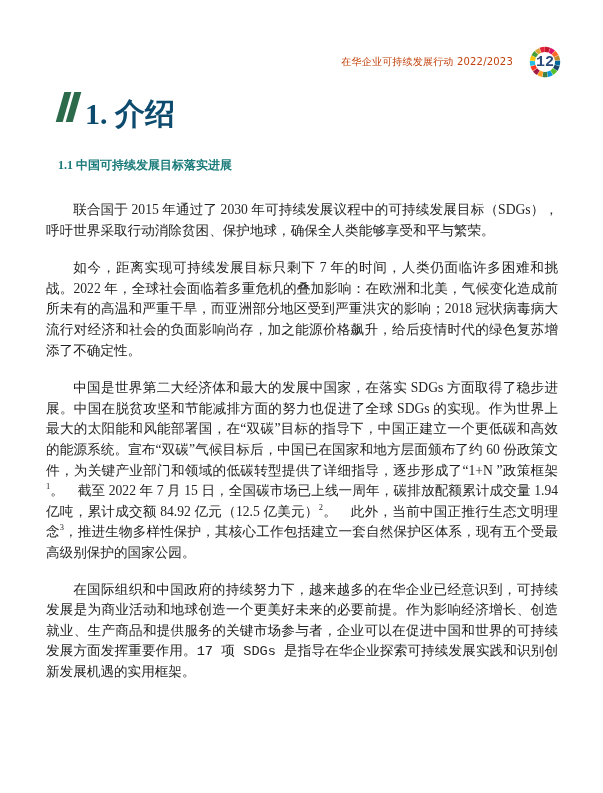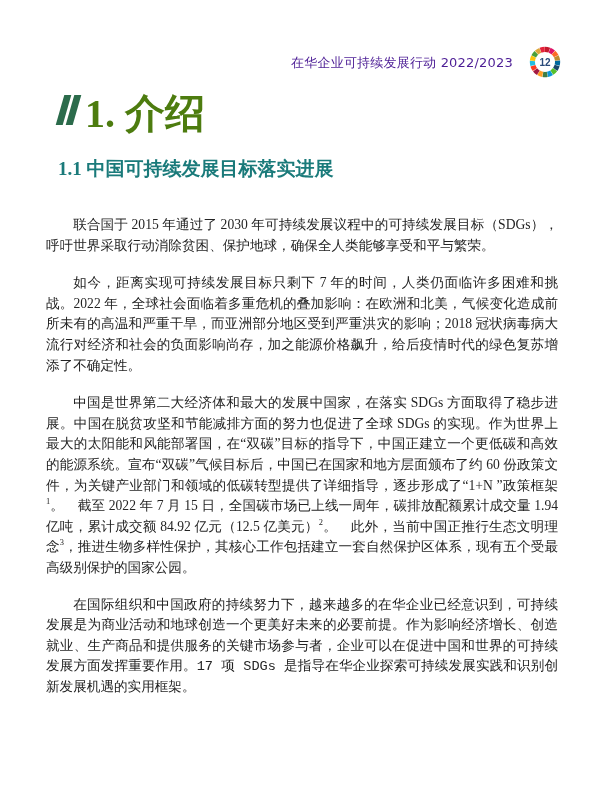--- a/index.html
+++ b/index.html
@@ -20,42 +20,42 @@
   .header {
     position: absolute;
     top: 44px;
     right: 40px;
     display: flex;
     align-items: center;
     gap: 14px;
   }
   .header-title {
     font-family: "DejaVu Sans", "Liberation Sans", sans-serif;
-    font-size: 13px;
-    color: #4c1d95;
+    font-size: 10px;
+    color: #c2410c;
     letter-spacing: 0.2px;
     white-space: nowrap;
     line-height: 1;
   }
   .sdg-logo {
     position: relative;
     width: 36px;
     height: 36px;
     flex: 0 0 36px;
   }
   .sdg-logo svg { display: block; }
   .sdg-number {
     position: absolute;
     left: 0; top: 0;
     width: 36px; height: 36px;
     display: flex;
     align-items: center;
     justify-content: center;
-    font-family: Liberation Sans, sans-serif;
-    font-size: 10px;
+    font-family: Liberation Mono, monospace;
+    font-size: 15px;
     font-weight: 700;
     color: #2a4a7a;
     pointer-events: none;
   }
 
   
   .chapter-title {
     position: absolute;
     left: 60px;
     top: 94px;
@@ -70,49 +70,49 @@
   }
   .slash {
     display: block;
     width: 7px;
     height: 30px;
     background: #2b6b4b;
     transform: skewX(-16deg);
   }
   .chapter-title-text {
     font-family: "Liberation Serif", "DejaVu Serif", serif;
-    font-size: 40px;
+    font-size: 30px;
     font-weight: 700;
-    color: #4d7c0f;
+    color: #0c4a6e;
     line-height: 1;
     white-space: nowrap;
   }
 
   
   .section-heading {
     position: absolute;
     left: 58px;
     top: 158px;
     font-family: "Liberation Serif", "DejaVu Serif", serif;
-    font-size: 19px;
+    font-size: 12px;
     font-weight: 700;
     color: #1a7a7a;
     line-height: 1.2;
     white-space: nowrap;
   }
 
   
   .body-col {
     position: absolute;
     left: 46px;
     top: 200px;
     width: 512px;
   }
   .para {
-    margin: 15px 0 17px 0;
+    margin: 0 0 17px 0;
     font-family: "Liberation Serif", "DejaVu Serif", serif;
     font-size: 13.6px;
     line-height: 20.6px;
     color: #232323;
     text-align: justify;
     text-justify: inter-ideograph;
     text-indent: 2em;
     word-break: break-all;
   }
   .para:last-child { margin-bottom: 0; font-family: Liberation Mono, monospace; }

